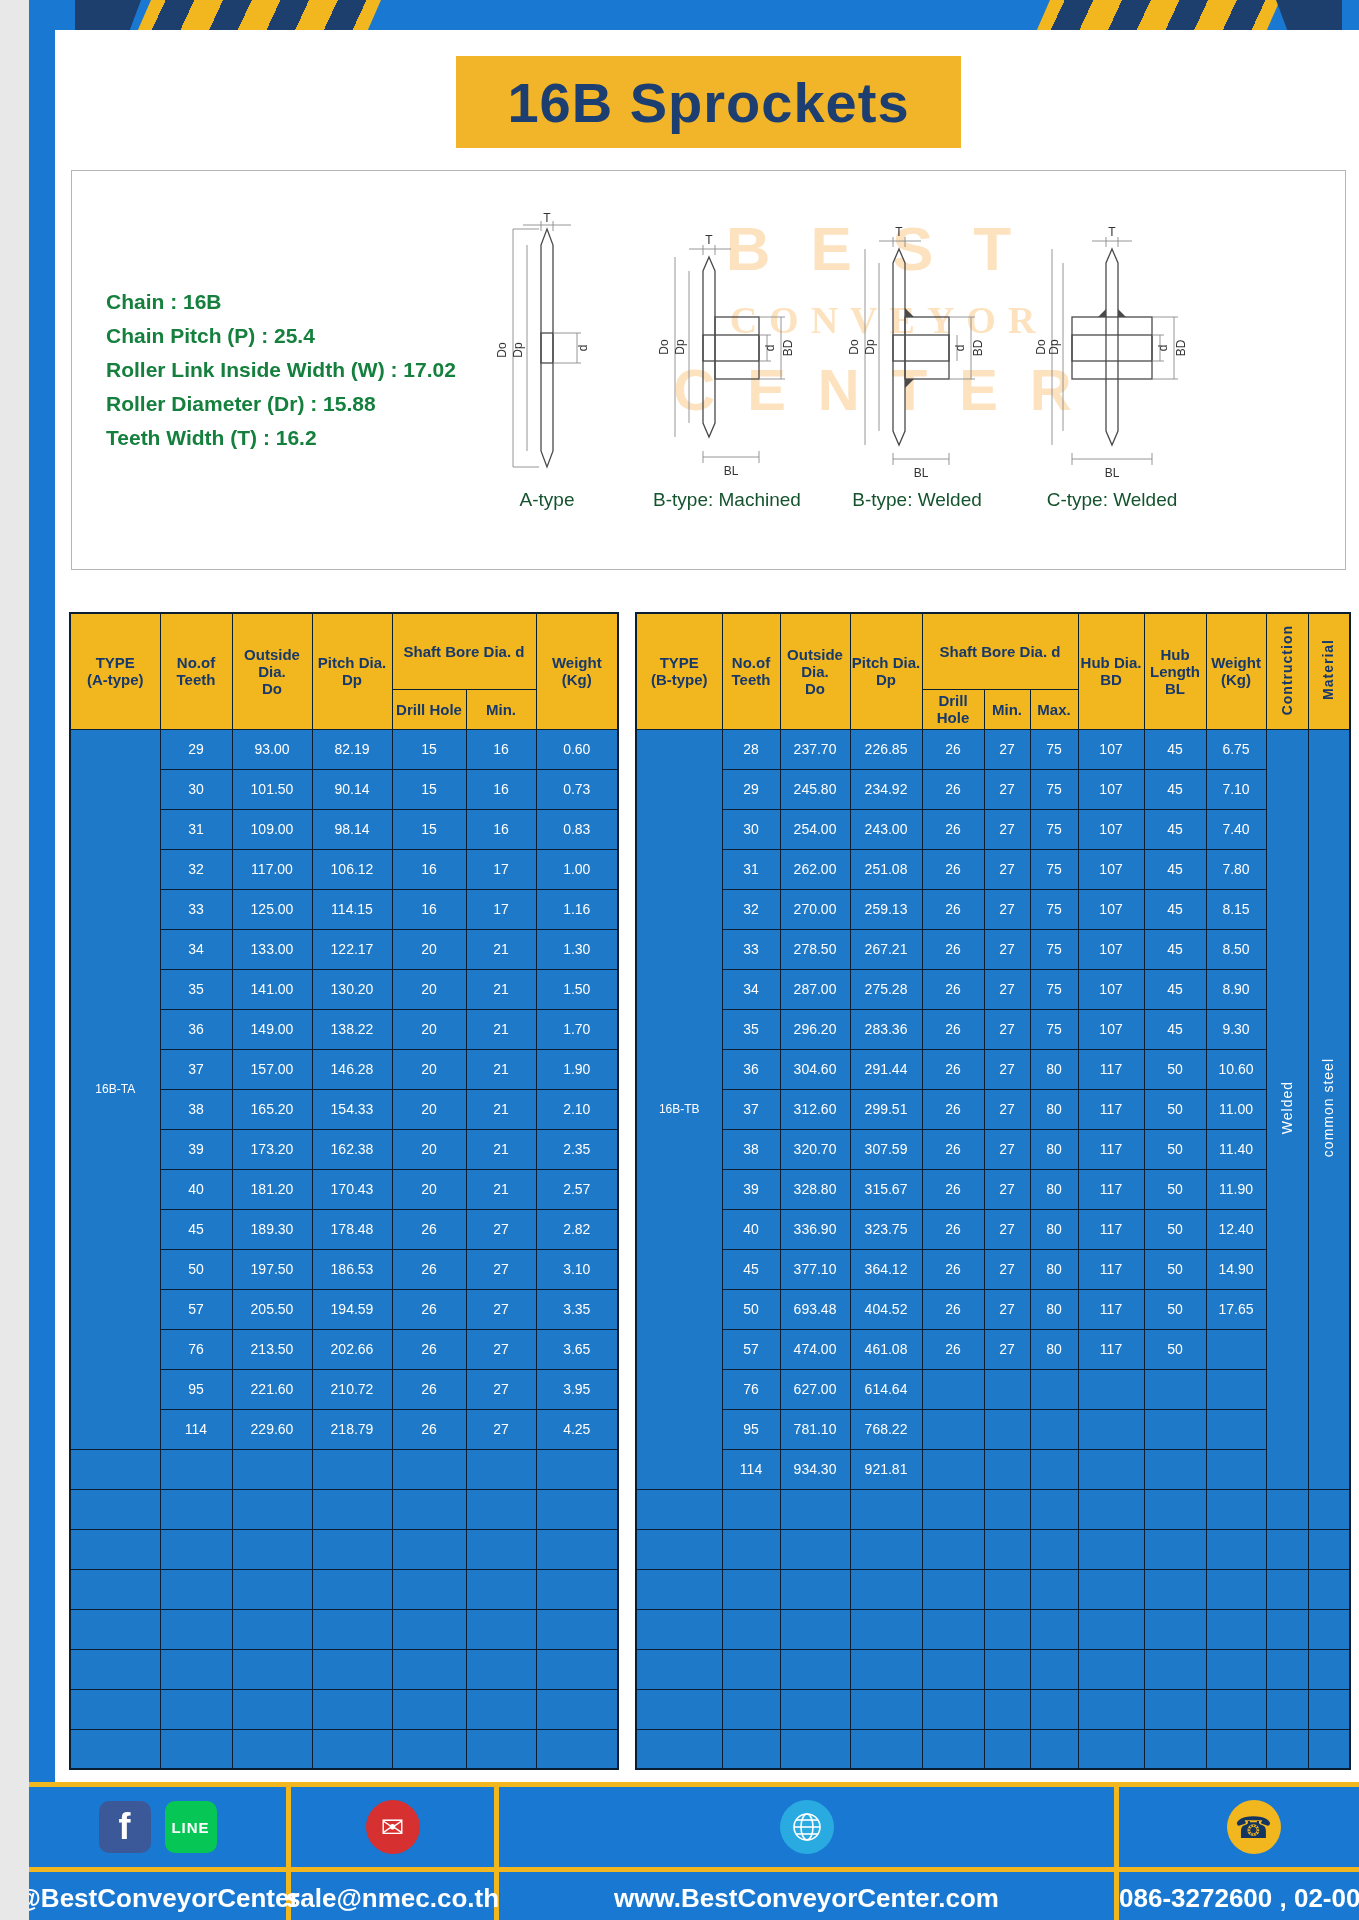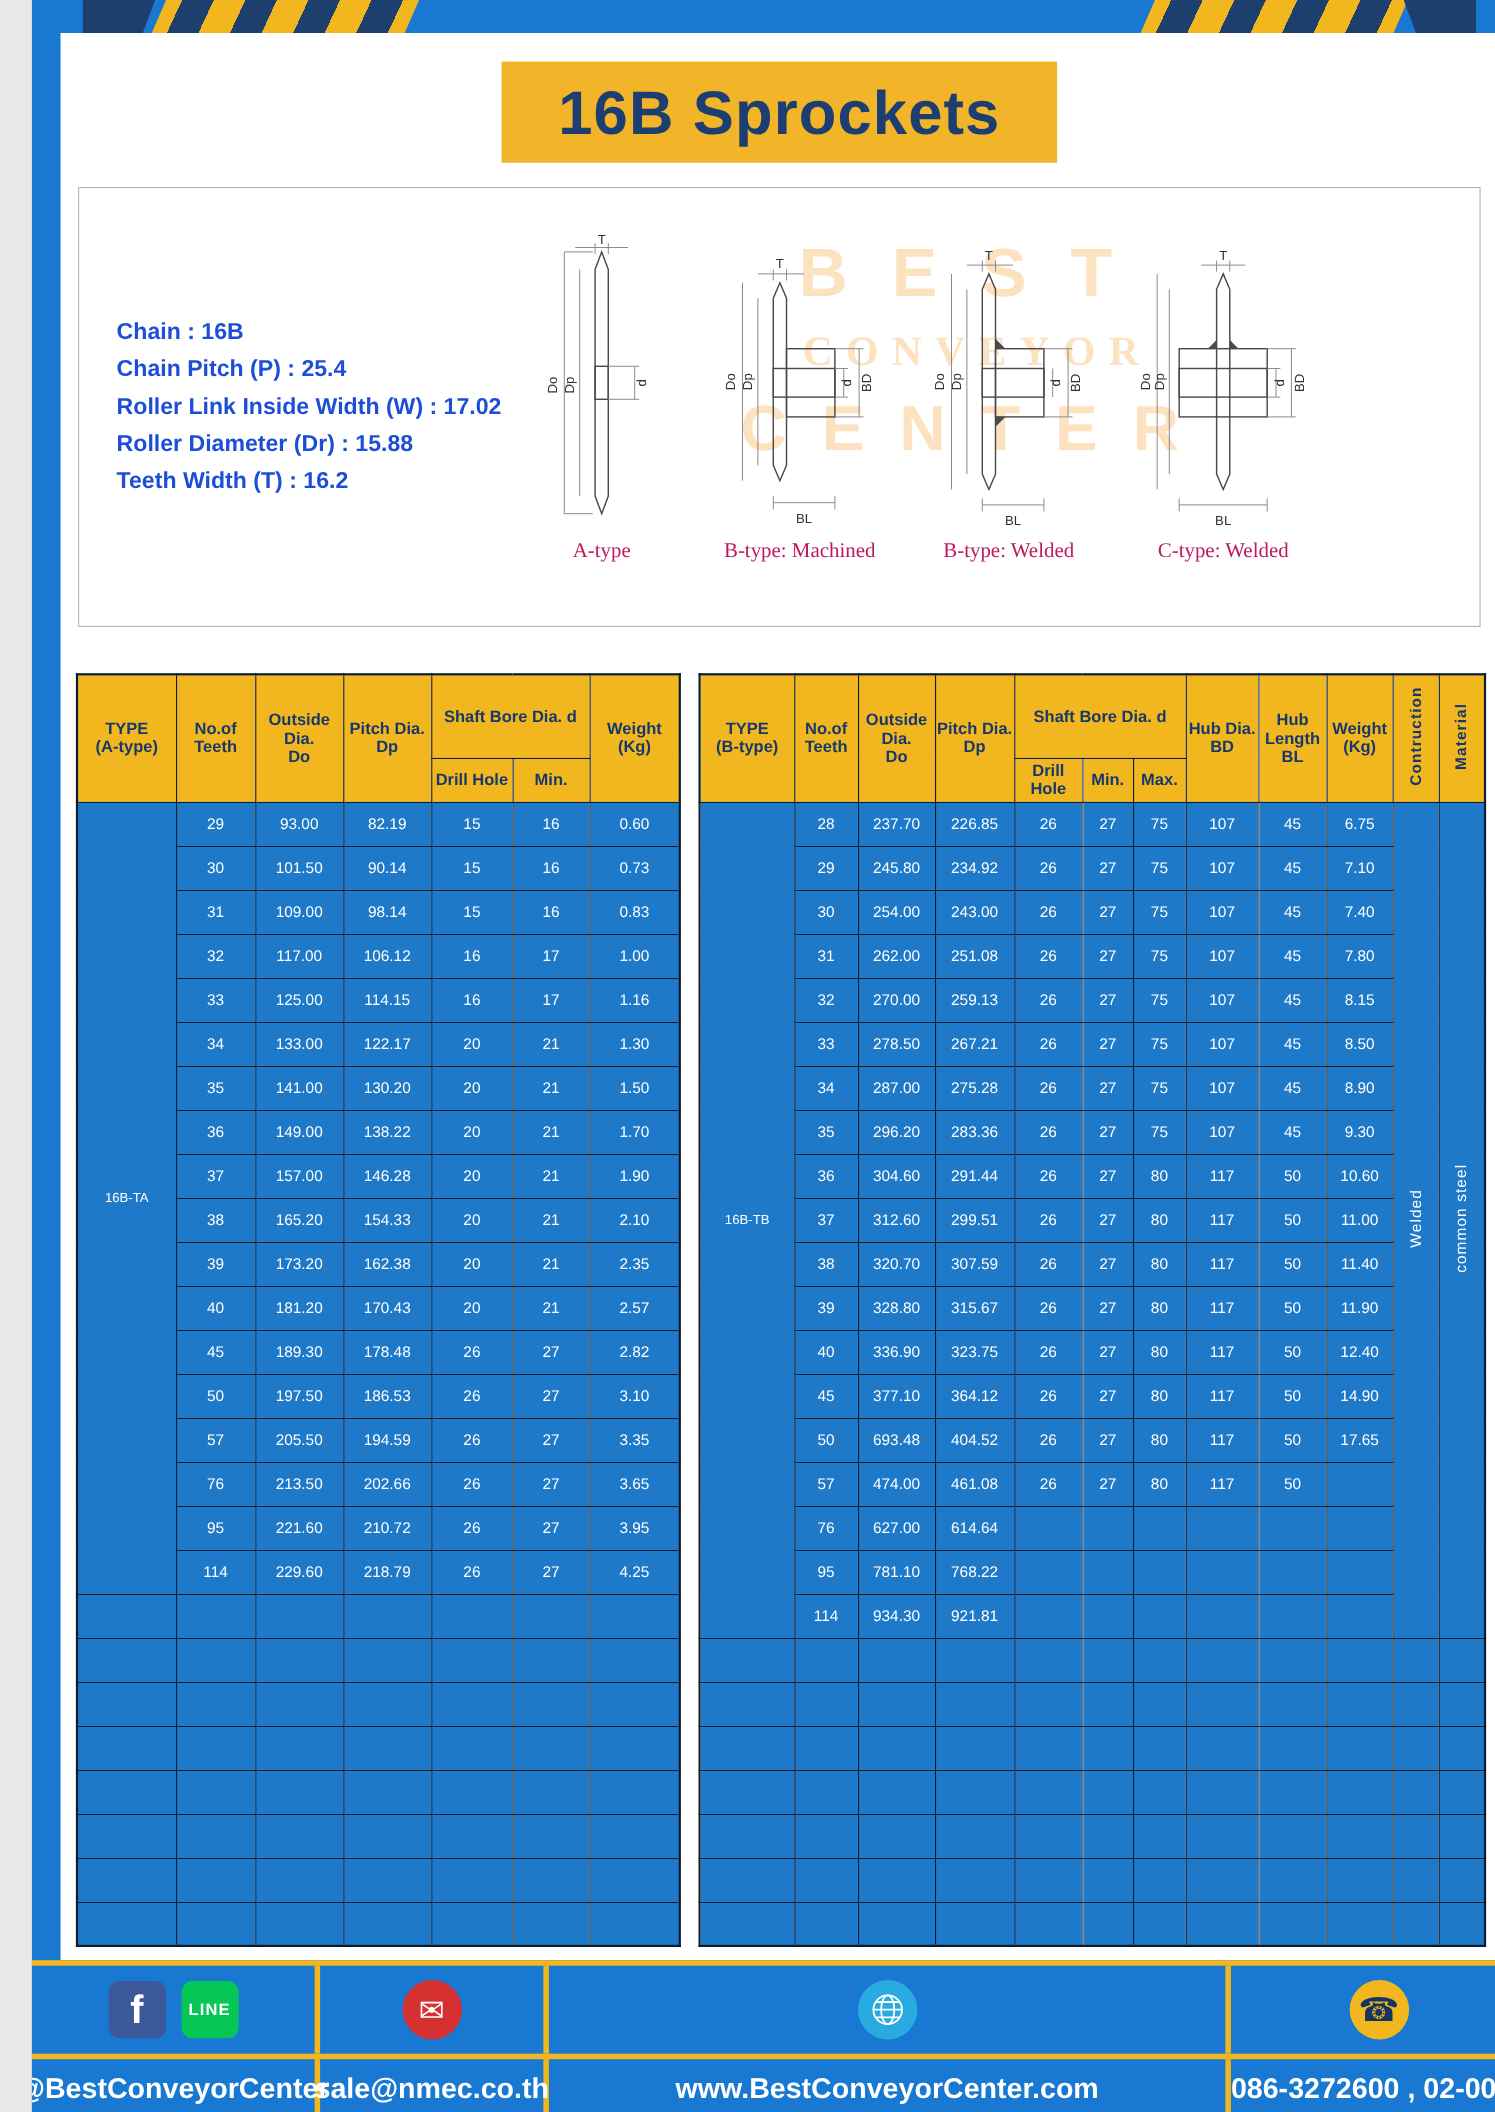--- a/index.html
+++ b/index.html
@@ -20,31 +20,31 @@
 
   .title-banner { width:505px; height:92px; margin:26px auto 0; background:#F2B428;
                   display:flex; align-items:center; justify-content:center; }
   .title-banner h1 { color:#1D3E71; font-size:56px; font-weight:bold; letter-spacing:1px; }
 
   
   .spec-panel { position:relative; margin:22px 16px 0; height:400px; border:1px solid #b5b5b5;
                 background:#fff; display:flex; overflow:hidden; }
   .spec-lines { width:365px; height:100%; padding-left:34px; display:flex; flex-direction:column;
                 justify-content:center; gap:10px; z-index:2; }
-  .spec-line { color:#1d4ed8; font-size:21px; font-weight:bold; white-space:nowrap; }
+  .spec-line { color:#15803d; font-size:21px; font-weight:bold; white-space:nowrap; }
 
   .watermark { position:absolute; left:380px; right:20px; top:42px; text-align:center;
                color:rgba(245,164,52,0.32); font-weight:bold; z-index:0; pointer-events:none; }
   .wm1 { font-size:62px; letter-spacing:40px; }
   .wm2 { font-size:38px; letter-spacing:12px; margin-top:14px;font-family:Liberation Serif, serif; }
   .wm3 { font-size:58px; letter-spacing:32px; margin-top:14px; }
 
   .figures { position:relative; z-index:1; display:flex; gap:30px; margin:42px 0 0 40px; }
   .figures figure { text-align:center; }
-  .figures figcaption { font-size:19px; color:#be185d; margin-top:4px;font-family:Liberation Serif, serif; }
+  .figures figcaption { font-size:19px; color:#14532d; margin-top:4px; }
   .figures svg text { font-family:"Liberation Sans", sans-serif; }
 
   
   .tables { display:flex; gap:16px; margin:42px 14px 0; align-items:flex-start; }
   table { border-collapse:collapse; table-layout:fixed; border:2px solid #0A1E33; }
   #table-a { width:548px; }
   #table-b { width:714px; }
   th, td { border:1px solid #0A1E33; text-align:center; vertical-align:middle; overflow:hidden; }
   thead th { background:#F2B71F; color:#17386B; font-weight:bold; font-size:15px; padding:2px 1px; }
   thead tr:first-child { height:76px; }

